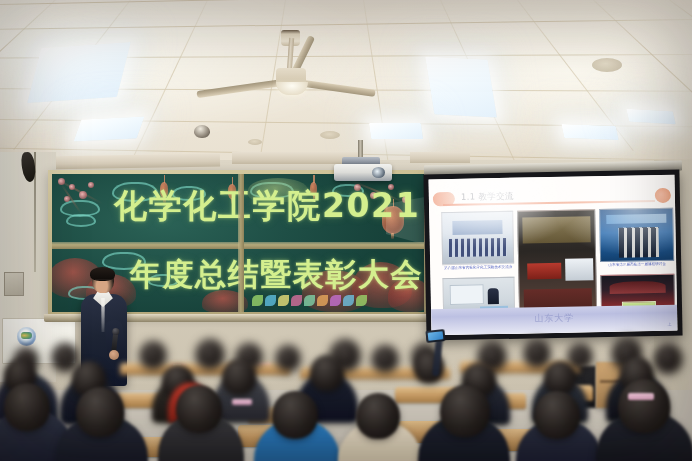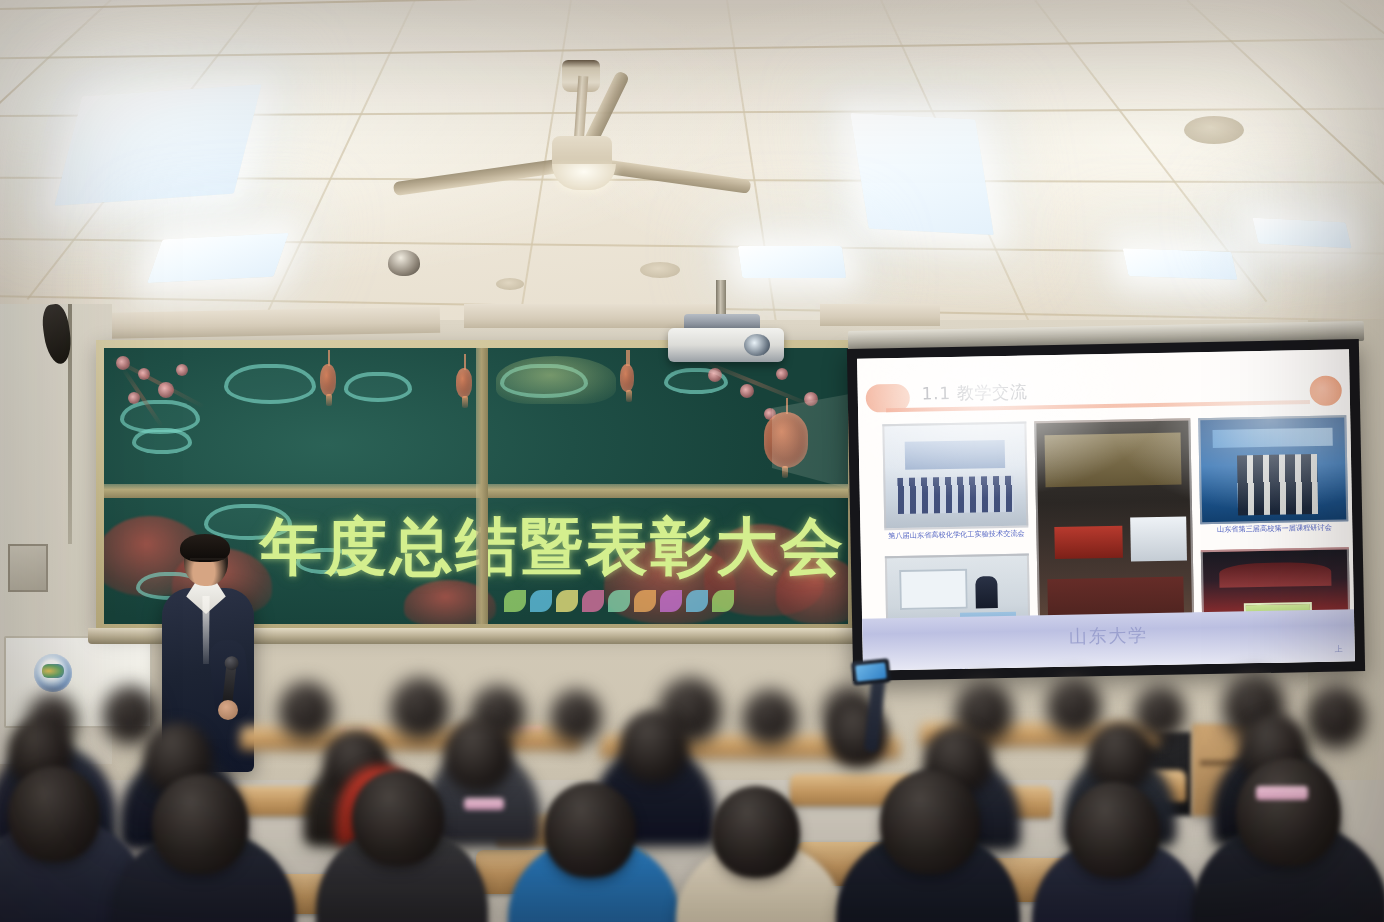--- a/index.html
+++ b/index.html
@@ -582,20 +582,21 @@
       <div class="chalk cloud-red" style="left:34px;top:100px;width:50px;height:34px;"></div>
       <div class="chalk cloud-red" style="left:250px;top:96px;width:66px;height:42px;"></div>
       <div class="chalk cloud-red" style="left:300px;top:88px;width:60px;height:46px;"></div>
       <div class="chalk cloud-red" style="left:336px;top:104px;width:44px;height:34px;"></div>
       <div class="chalk cloud-red" style="left:150px;top:116px;width:46px;height:24px;"></div>
 
       <div class="chalk cloud-sw" style="left:50px;top:78px;width:44px;height:18px;"></div>
       <div class="chalk cloud-sw" style="left:16px;top:112px;width:34px;height:14px;"></div>
       <div class="chalk cloud-sw" style="left:96px;top:100px;width:30px;height:13px;"></div>
 
+      <div class="bb-text bb-line1">化学化工学院2021</div>
       <div class="bb-text bb-line2">年度总结暨表彰大会</div>
 
       <div class="flower-row">
         <div class="flw">
             <i style="background:#9ad36a"></i>
           </div>
         <div class="flw">
             <i style="background:#5fbede"></i>
           </div>
         <div class="flw">

